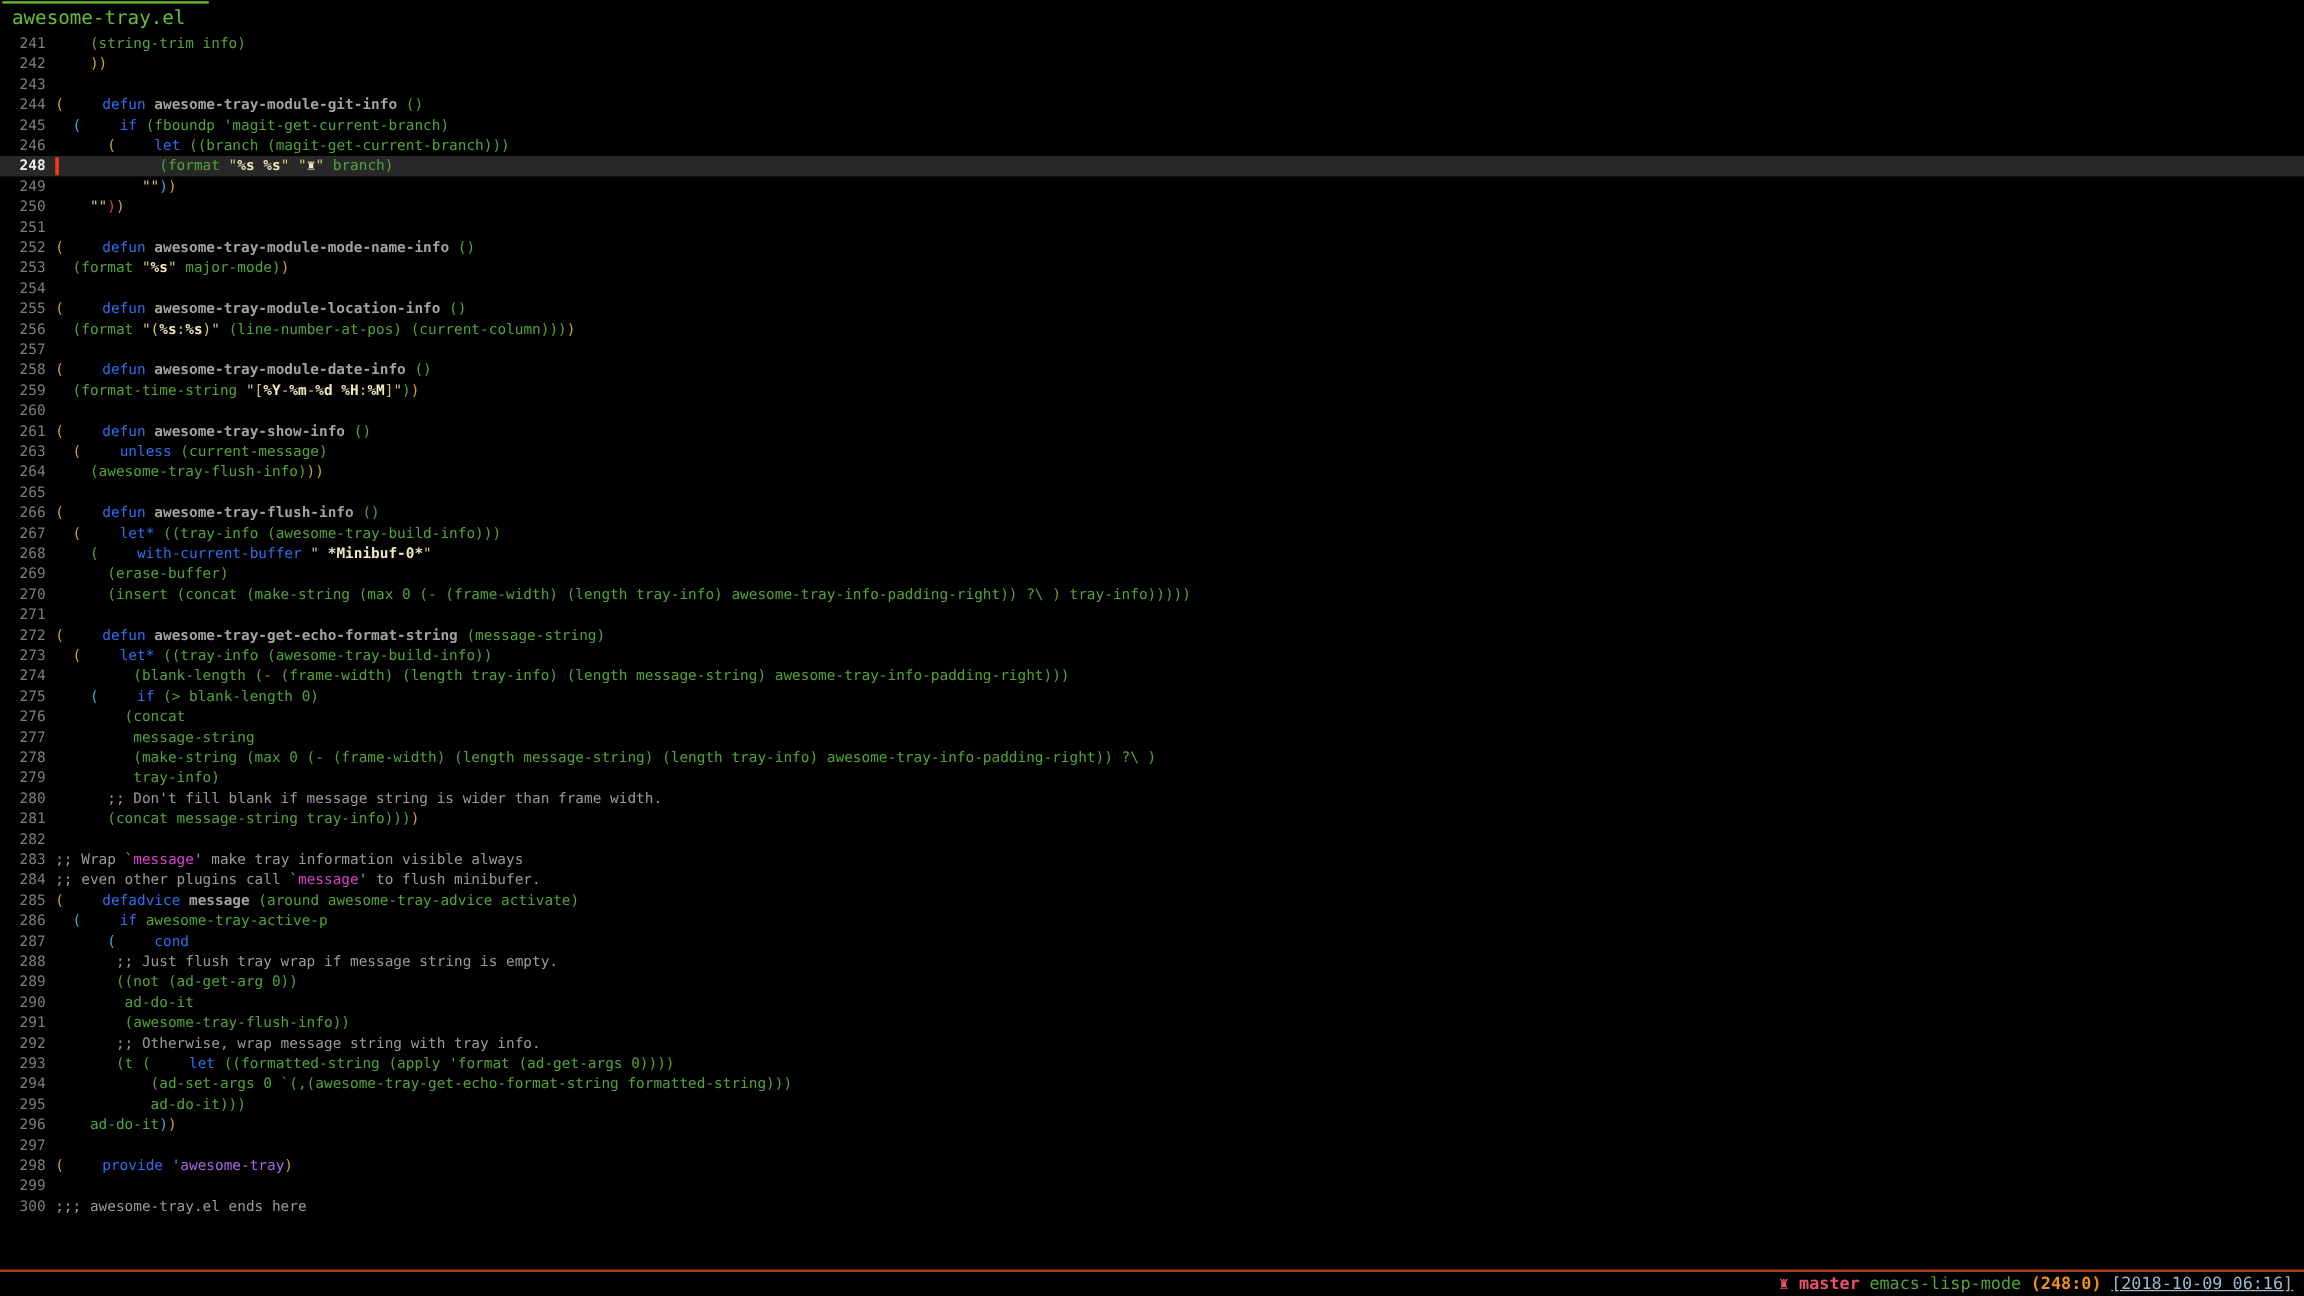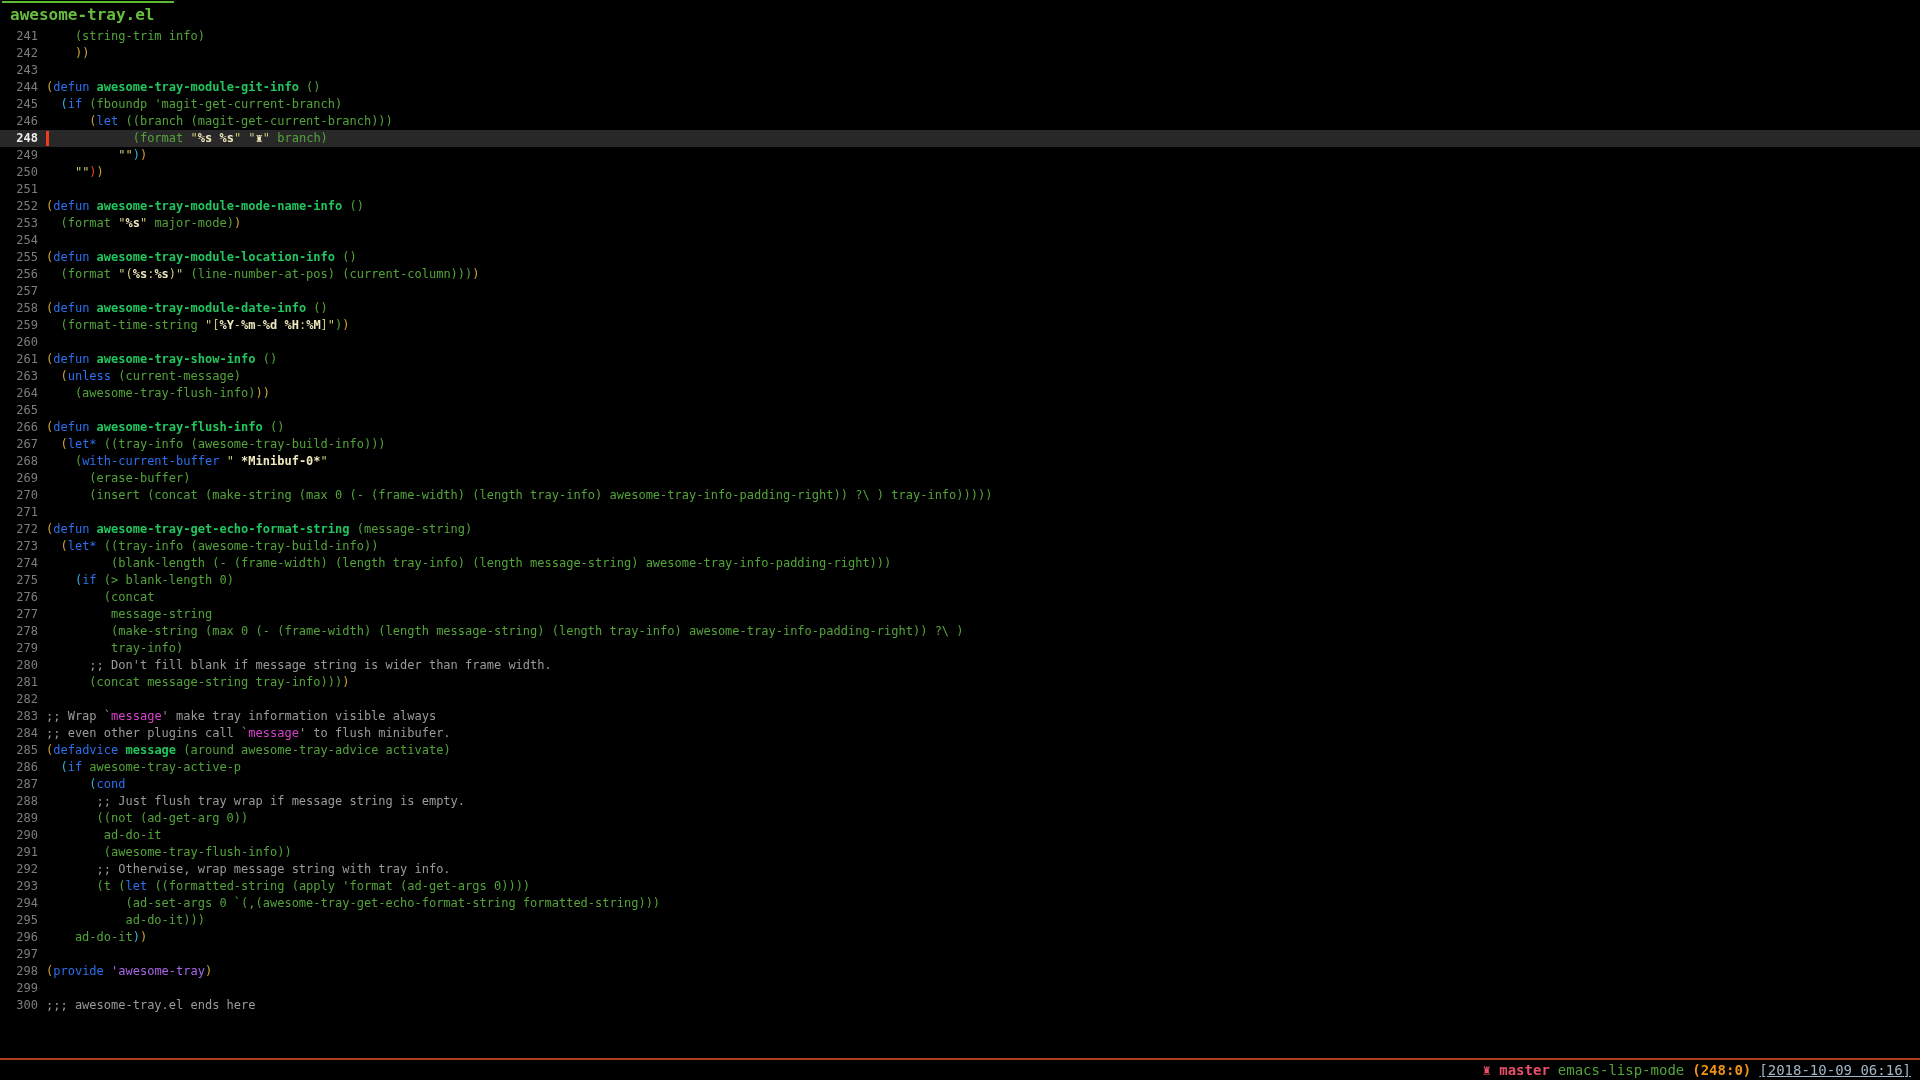--- a/index.html
+++ b/index.html
@@ -1,30 +1,30 @@
 <!DOCTYPE html>
 <html><head>
 <meta charset="utf-8">
 <style>
   html,body{margin:0;padding:0;background:#000;width:1920px;height:1080px;overflow:hidden;}
   body{font-family:"DejaVu Sans Mono",monospace;}
   .frame{position:relative;width:1920px;height:1080px;background:#000;}
   .header{position:absolute;top:0;left:0;height:28px;width:100%;}
   .tab-underline{position:absolute;top:1px;left:2px;width:172px;height:2px;background:#5fb832;}
-  .title{position:absolute;top:5px;left:10px;font-size:16px;font-weight:bold;color:#67be3e;white-space:pre;}
+  .title{position:absolute;top:5px;left:10px;font-size:16px;font-weight:normal;color:#67be3e;white-space:pre;}
   .code{position:absolute;top:28px;left:0;width:100%;}
   .ln{position:relative;height:17px;line-height:17px;font-size:12px;white-space:pre;width:100%;}
   .ln.cur{background:#282828;}
   .num{display:inline-block;width:38px;text-align:right;color:#7d7d7d;vertical-align:top;}
   .cur .num{color:#efefef;font-weight:bold;}
   .txt{padding-left:8px;white-space:pre;}
   .cursor{position:absolute;left:46px;top:1px;width:3px;height:15px;background:#f23a1c;}
   .t-c{color:#53a33a;}
-  .t-k{color:#2d6fef;}
-  .t-f{color:#22c55e;font-weight:bold;text-align:center;}
+  .t-k{color:#2d6fef;margin-left:32px;}
+  .t-f{color:#a3a3a3;font-weight:bold;text-align:center;}
   .t-s{color:#cdc673;}
   .t-b{color:#eee8bd;font-weight:bold;}
   .t-m{color:#9a9a9a;}
   .t-g{color:#cfa434;}
   .t-y{color:#2fb3d9;}
   .t-r{color:#e8431d;}
   .t-p{color:#d843cc;}
   .t-v{color:#a965e8;}
   .mode-line{position:absolute;top:1058px;left:0;width:100%;height:2px;background:#ae3c1e;}
   .echo{position:absolute;top:1061px;left:0;width:100%;height:19px;line-height:19px;font-size:14px;text-align:right;padding-right:9px;box-sizing:border-box;white-space:pre;}

